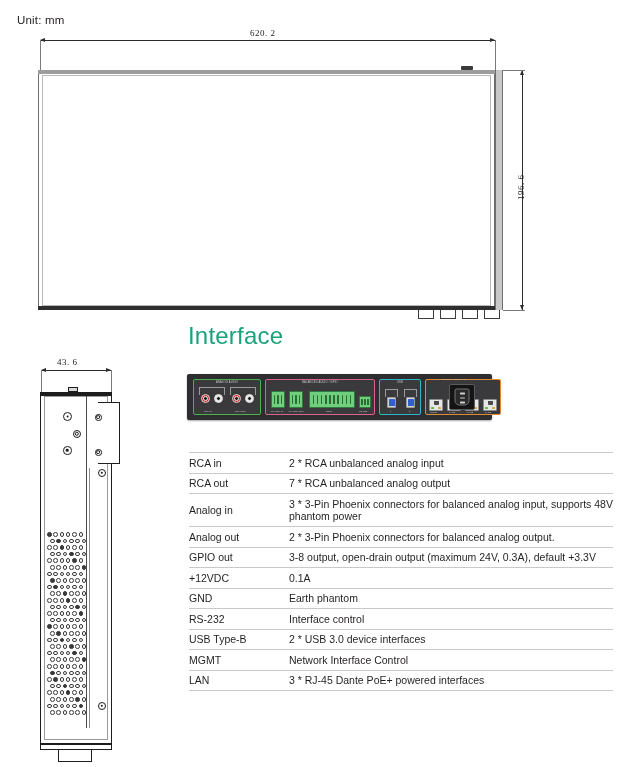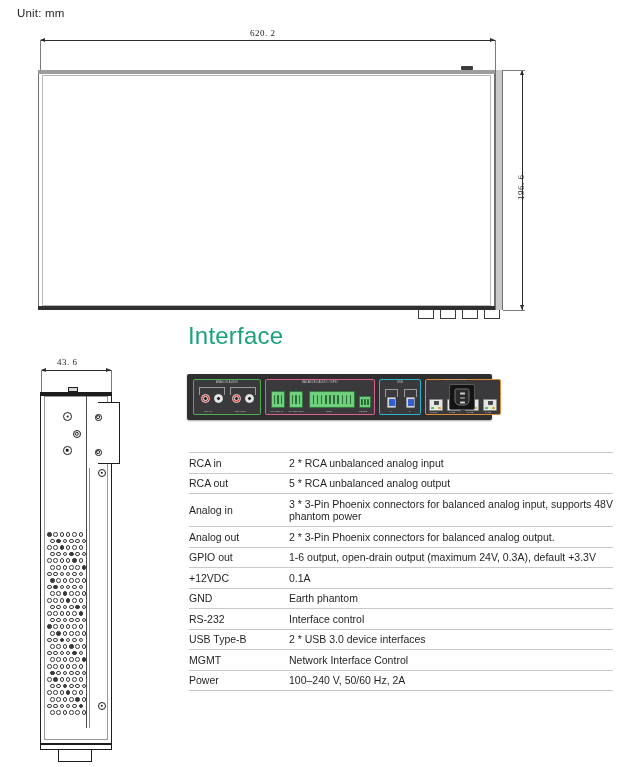--- a/index.html
+++ b/index.html
@@ -13,21 +13,21 @@
     position: relative;
     font-family: "Liberation Sans", sans-serif;
     color: #231f20;
     overflow: hidden;
   }
 
   
   .unit-label {
     position: absolute;
     left: 17px;
-    top: 7px;
+    top: 14px;
     font-size: 11.5px;
     letter-spacing: .2px;
     color: #231f20;
   }
 
   
   .hline { position: absolute; background: #2b2b2b; height: 1px; }
   .vline { position: absolute; background: #2b2b2b; width: 1px; }
   .hline.thin { background: #7b7b7b; }
   .vline.thin { background: #7b7b7b; }
@@ -766,33 +766,33 @@
 </div>
 
 <table id="spec-table">
   <tbody id="spec-tbody">
       <tr>
         <td class="k">RCA in</td>
         <td class="v">2 * RCA unbalanced analog input</td>
       </tr>
       <tr>
         <td class="k">RCA out</td>
-        <td class="v">5 * RCA unbalanced analog output</td>
+        <td class="v">7 * RCA unbalanced analog output</td>
       </tr>
       <tr>
         <td class="k">Analog in</td>
         <td class="v">3 * 3-Pin Phoenix connectors for balanced analog input, supports 48V phantom power</td>
       </tr>
       <tr>
         <td class="k">Analog out</td>
         <td class="v">2 * 3-Pin Phoenix connectors for balanced analog output.</td>
       </tr>
       <tr>
         <td class="k">GPIO out</td>
-        <td class="v">1-6 output, open-drain output (maximum 24V, 0.3A), default +3.3V</td>
+        <td class="v">3-8 output, open-drain output (maximum 24V, 0.3A), default +3.3V</td>
       </tr>
       <tr>
         <td class="k">+12VDC</td>
         <td class="v">0.1A</td>
       </tr>
       <tr>
         <td class="k">GND</td>
         <td class="v">Earth phantom</td>
       </tr>
       <tr>
@@ -801,17 +801,17 @@
       </tr>
       <tr>
         <td class="k">USB Type-B</td>
         <td class="v">2 * USB 3.0 device interfaces</td>
       </tr>
       <tr>
         <td class="k">MGMT</td>
         <td class="v">Network Interface Control</td>
       </tr>
       <tr>
-        <td class="k">Power</td>
-        <td class="v">100–240 V, 50/60 Hz, 2A</td>
+        <td class="k">LAN</td>
+        <td class="v">3 * RJ-45 Dante PoE+ powered interfaces</td>
       </tr>
     </tbody>
 </table>
 
 </body></html>

